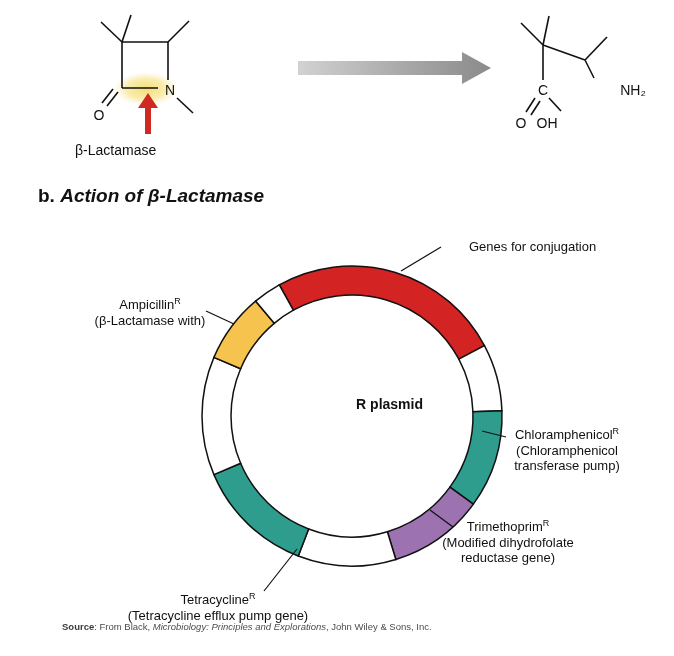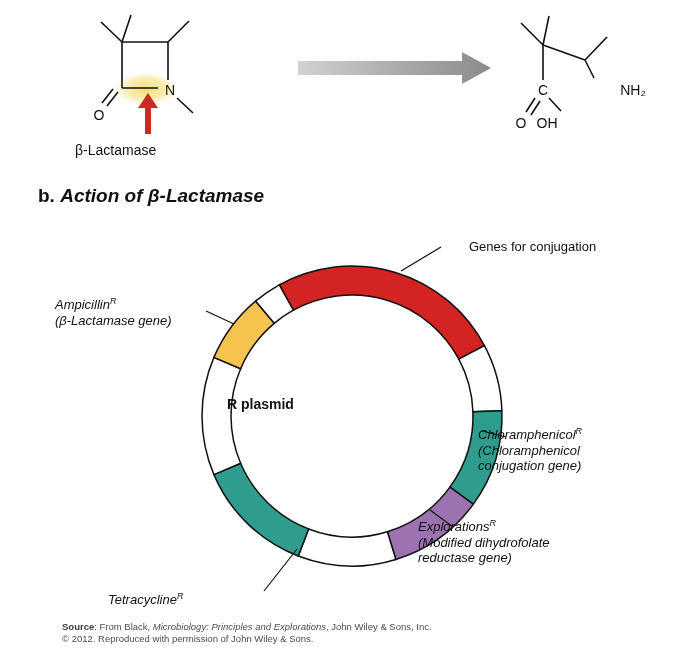--- a/index.html
+++ b/index.html
@@ -2,27 +2,27 @@
 <html><head>
 <meta charset="utf-8">
 <style>
   * { margin: 0; padding: 0; box-sizing: border-box; }
   html, body { background: #ffffff; }
   body { font-family: "Liberation Sans", sans-serif; color: #111; }
   .page { position: relative; width: 674px; height: 656px; background: #fff; overflow: hidden; }
   svg.drawing { position: absolute; left: 0; top: 0; }
   .lbl { position: absolute; font-size: 13px; line-height: 15.5px; color: #111; }
   .nowrap { white-space: nowrap; }
-  .center-text { text-align: left; font-style: italic; }
+  .center-text { text-align: center; }
   .atom { position: absolute; transform: translate(-50%,-50%); font-size: 14px; color: #111; }
   sup { font-size: 9px; line-height: 0; }
   .enzyme { position: absolute; left: 75px; top: 142px; width: 160px; text-align: left; font-size: 14px; }
   .caption { position: absolute; left: 38px; top: 185px; font-size: 19px; font-weight: bold; }
   .caption .it { font-style: italic; }
-  .rplasmid { position: absolute; left: 227px; top: 396px; width: 180px; text-align: left; font-size: 14px; font-weight: bold; }
+  .rplasmid { position: absolute; left: 243px; top: 396px; width: 180px; text-align: right; font-size: 14px; font-weight: bold; }
   .source { position: absolute; left: 62px; top: 621px; font-size: 9.5px; line-height: 12px; color: #4d4d4d; }
   .source .b { font-weight: bold; color: #3c3c3c; }
   .source .it { font-style: italic; text-align: right; }
 </style>
 </head>
 <body>
 
 <div class="page">
 
   <svg class="drawing" width="674" height="656" viewBox="0 0 674 656">
@@ -111,39 +111,39 @@
   <span class="atom" style="left:547px; top:123px;">OH</span>
 
   <div class="enzyme">β-Lactamase</div>
 
   <div class="caption"><span>b.</span>&nbsp;<span class="it">Action of β-Lactamase</span></div>
 
   <div class="lbl nowrap" style="left:445px; top:239px;margin-left:24px;">Genes for conjugation</div>
 
   <div class="lbl center-text" style="left:55px; top:297px; width:190px;">
     <div><span>Ampicillin</span><sup>R</sup></div>
-    <div>(β-Lactamase gene)</div>
+    <div>(β-Lactamase with)</div>
   </div>
 
   <div class="lbl center-text" style="left:478px; top:427px; width:178px;">
     <div><span>Chloramphenicol</span><sup>R</sup></div>
     <div>(Chloramphenicol</div>
-    <div>conjugation gene)</div>
+    <div>transferase pump)</div>
   </div>
 
   <div class="lbl center-text" style="left:418px; top:519px; width:180px;">
-    <div><span>Explorations</span><sup>R</sup></div>
+    <div><span>Trimethoprim</span><sup>R</sup></div>
     <div>(Modified dihydrofolate</div>
     <div>reductase gene)</div>
   </div>
 
   <div class="lbl center-text" style="left:108px; top:592px; width:220px;">
     <div><span>Tetracycline</span><sup>R</sup></div>
+    <div>(Tetracycline efflux pump gene)</div>
   </div>
 
   <div class="rplasmid">R plasmid</div>
 
   <div class="source">
     <div><span class="b">Source</span><span>: From Black, </span><span class="it">Microbiology: Principles and Explorations</span><span>, John Wiley &amp; Sons, Inc.</span></div>
-    <div>© 2012. Reproduced with permission of John Wiley &amp; Sons.</div>
   </div>
 
 </div>
 
 </body></html>

